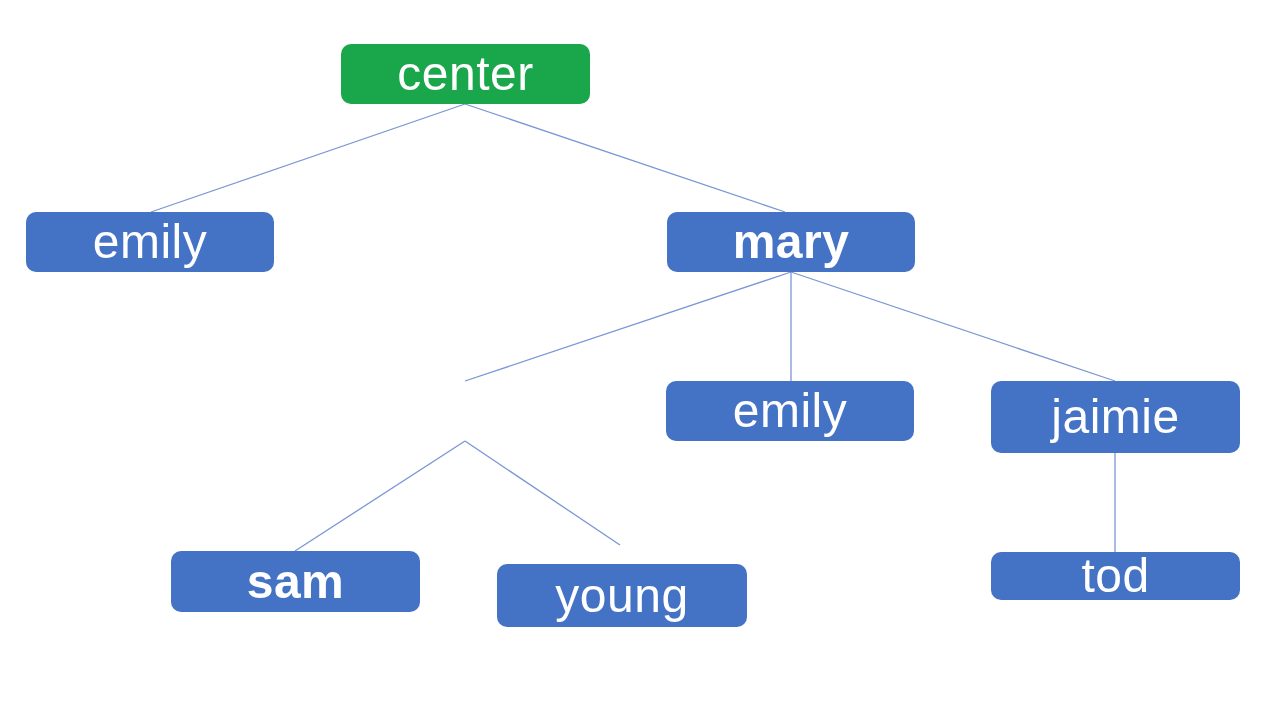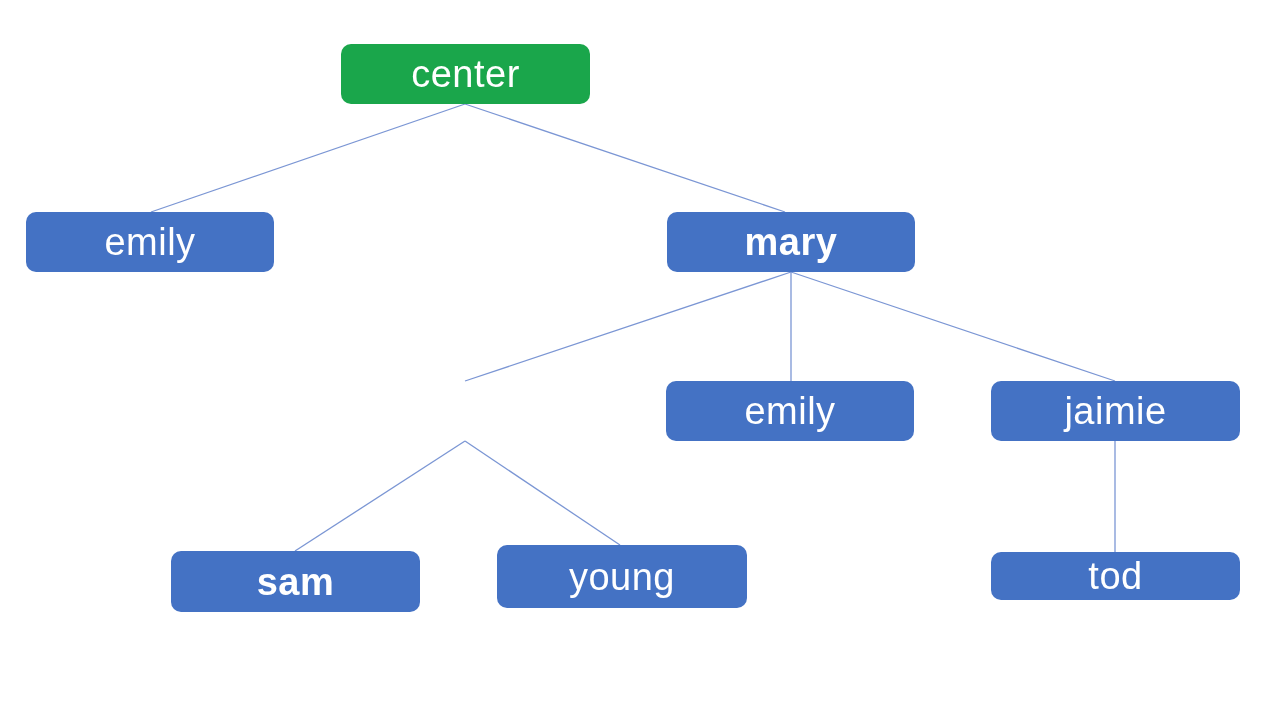--- a/index.html
+++ b/index.html
@@ -30,36 +30,36 @@
     stroke-width: 1.3;
   }
   .node {
     position: absolute;
     display: flex;
     align-items: center;
     justify-content: center;
     border-radius: 10px;
     background: var(--node-color);
     color: var(--text-color);
-    font-size: 38px;
+    font-size: 48px;
     font-weight: 400;
     letter-spacing: 0.5px;
     line-height: 1;
     user-select: none;
   }
   .node.root { background: var(--root-color); }
 
   #node-center { left: 341px; top: 44px;  width: 249px; height: 60px; }
   #node-john   { left: 26px;  top: 212px; width: 248px; height: 60px; }
   #node-mary   { left: 667px; top: 212px; width: 248px; height: 60px; font-weight: bold; }
   #node-edward { left: 340px; top: 381px; width: 248px; height: 60px; }
   #node-emily  { left: 666px; top: 381px; width: 248px; height: 60px; }
-  #node-jaimie { left: 991px; top: 381px; width: 249px; height: 60px; text-align: center; }
+  #node-jaimie { left: 991px; top: 381px; width: 249px; height: 72px; text-align: center; }
   #node-sam    { left: 171px; top: 551px; width: 249px; height: 61px; font-weight: bold; }
-  #node-young  { left: 497px; top: 545px; width: 250px; height: 63px; }
+  #node-young  { left: 497px; top: 564px; width: 250px; height: 63px; }
   #node-tod    { left: 991px; top: 552px; width: 249px; height: 48px; }
 </style>
 </head>
 <body>
 
 <div class="canvas">
 
   <svg class="edges" viewBox="0 0 1280 708" aria-hidden="true">
     <line x1="465" y1="104" x2="151" y2="212"></line>
     <line x1="465" y1="104" x2="785" y2="212"></line>

